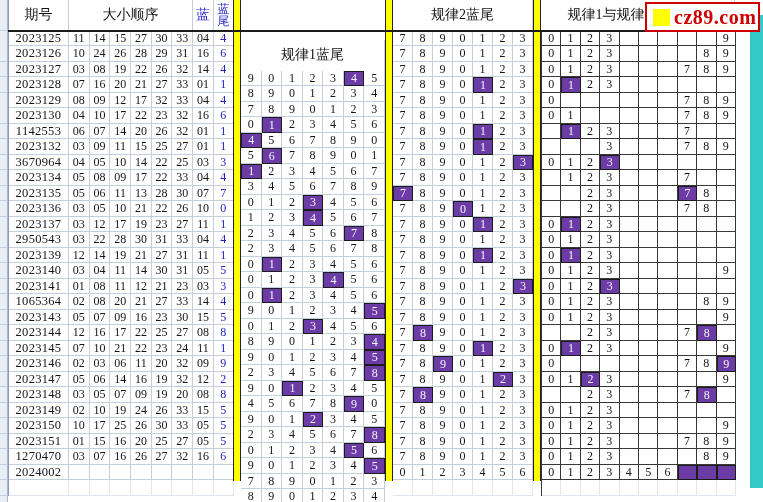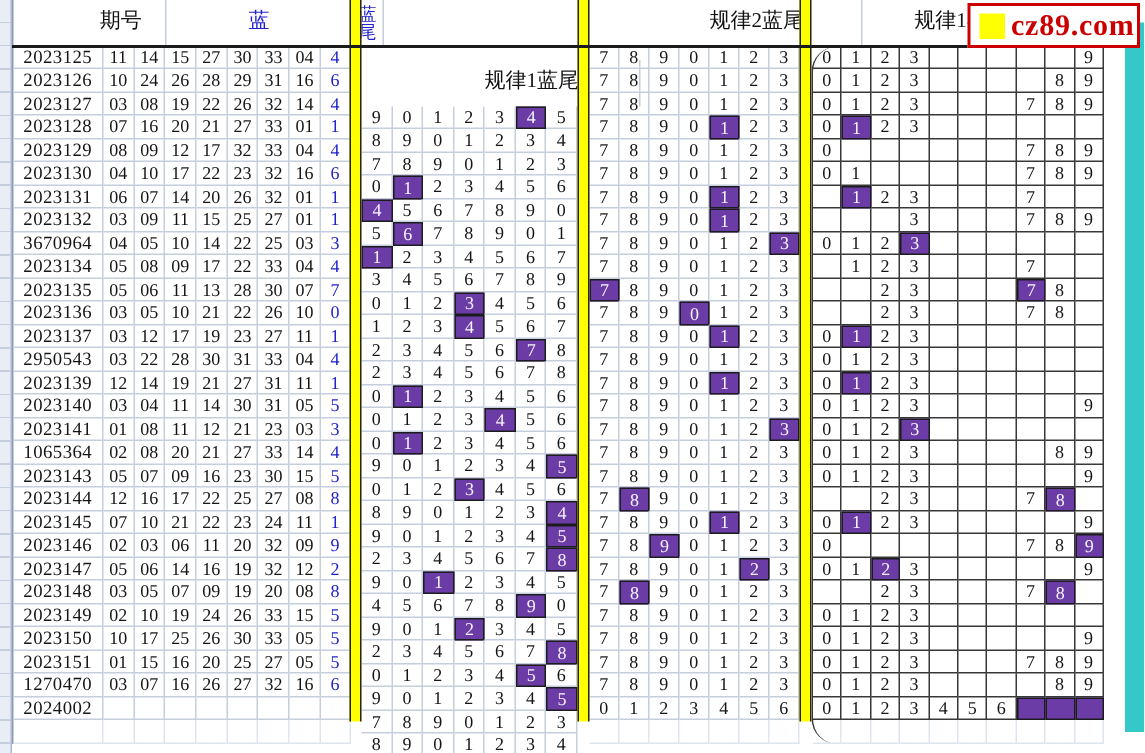--- a/index.html
+++ b/index.html
@@ -6,22 +6,22 @@
     --hl:#6B3CA6; --sep:#FFFF00; --teal:#35C8C8; --red:#CC0000;
     --blue:#2222CC; --g1:#C5CEDD; --g2:#383838; --ghost:#DFE5EE;
   }
   html,body{margin:0;padding:0;background:#fff;}
   #screen{position:relative;width:763px;height:502px;background:#fff;overflow:hidden;
     font-family:"Liberation Serif","DejaVu Serif",serif;}
   .gutter{position:absolute;left:0;top:0;width:8px;height:502px;background:#E9EEF6;
     border-right:1px solid #AAB8CE;box-sizing:border-box;
     background-image:repeating-linear-gradient(to bottom,transparent 0,transparent 14.5px,#C5CEDD 14.5px,#C5CEDD 15.5px);}
   .sec{position:absolute;top:0;}
-  .sec-head{display:grid;height:30.5px;padding-left:42px;}
-  .sec-body{display:grid;grid-auto-rows:15.5px;border-radius:17px;}
+  .sec-head{display:grid;height:30.5px;}
+  .sec-body{display:grid;grid-auto-rows:15.5px;}
   .cell,.hcell{display:flex;align-items:center;justify-content:center;box-sizing:border-box;
     overflow:hidden;line-height:1;}
   .cell{font-size:12px;color:#151515;border-right:1px solid var(--g1);border-bottom:1px solid var(--g1);}
   .hcell{font-size:14px;color:#111;border-right:1px solid var(--g1);}
   #sec-left{left:8px;width:225px;border-left:1px solid #8D9CB6;box-sizing:content-box;}
   #sec-left .sec-head{grid-template-columns:60px 124.2px 20.6px 20.2px;}
   #sec-left .sec-body{grid-template-columns:60px repeat(6,20.7px) 20.6px 20.2px;}
   #sec-rule1{left:241px;width:144px;}
   #sec-rule1 .sec-head{grid-template-columns:144px;margin-top:40px;}
   #sec-rule1 .sec-body{grid-template-columns:repeat(7,20.571px);}
@@ -51,20 +51,21 @@
 </style>
 </head>
 <body>
 
 <div id="screen">
   <div class="gutter"></div>
 
   <div class="sec" id="sec-left">
     <div class="sec-head">
       <div class="hcell">期号</div>
+      <div class="hcell">大小顺序</div>
       <div class="hcell blue-txt">蓝</div>
       <div class="hcell blue-txt two-line">
         <span>蓝</span>
         <span>尾</span>
       </div>
     </div>
     <div class="sec-body" id="left-body">
         <div class="cell period">2023125</div>
         <div class="cell">11</div>
         <div class="cell">14</div>
@@ -112,21 +113,21 @@
         <div class="cell blue-txt">4</div>
         <div class="cell period">2023130</div>
         <div class="cell">04</div>
         <div class="cell">10</div>
         <div class="cell">17</div>
         <div class="cell">22</div>
         <div class="cell">23</div>
         <div class="cell">32</div>
         <div class="cell">16</div>
         <div class="cell blue-txt">6</div>
-        <div class="cell period">2023131</div>
+        <div class="cell period">1142553</div>
         <div class="cell">06</div>
         <div class="cell">07</div>
         <div class="cell">14</div>
         <div class="cell">20</div>
         <div class="cell">26</div>
         <div class="cell">32</div>
         <div class="cell">01</div>
         <div class="cell blue-txt">1</div>
         <div class="cell period">2023132</div>
         <div class="cell">03</div>

